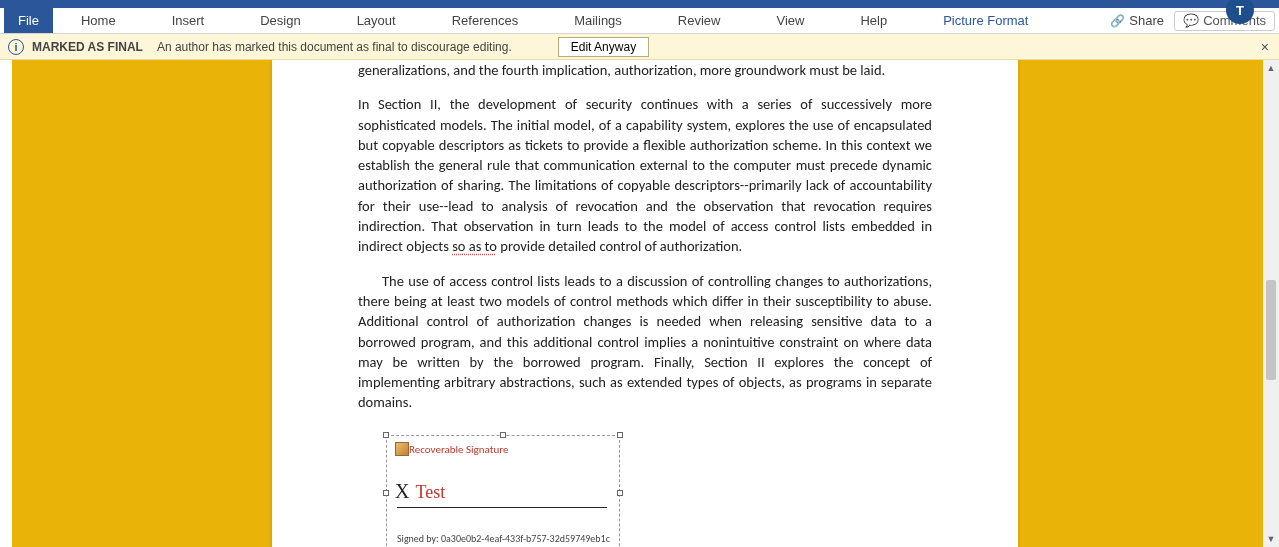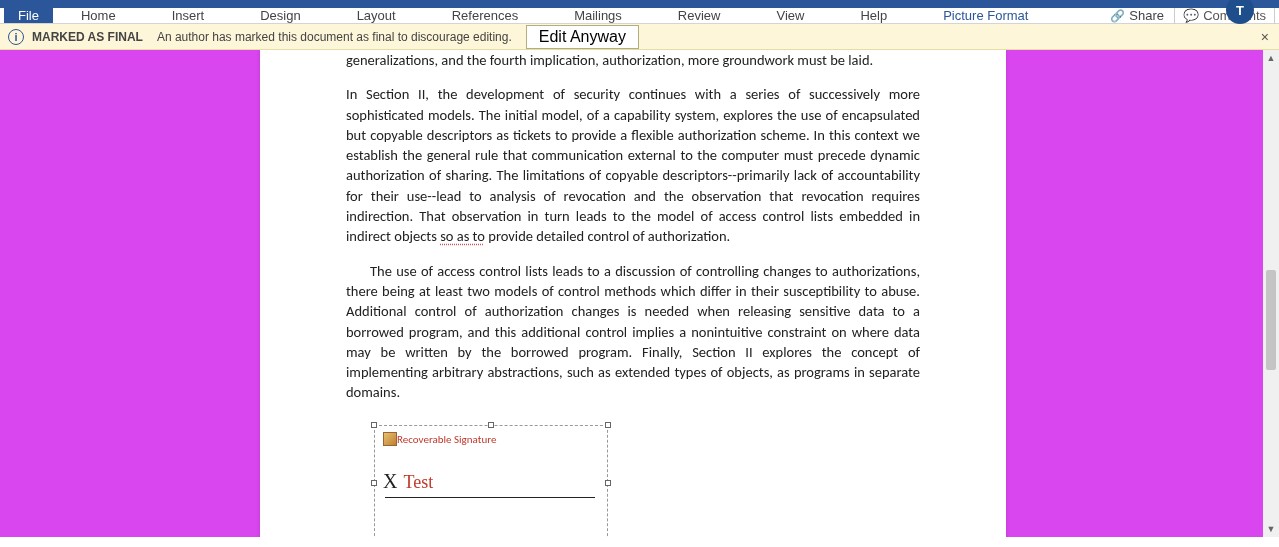--- a/index.html
+++ b/index.html
@@ -3,39 +3,39 @@
 <meta charset="utf-8">
 <style>
   * { box-sizing: border-box; margin: 0; padding: 0; }
   html, body { width: 1279px; height: 547px; font-family: "Segoe UI", Arial, sans-serif; overflow: hidden; background: #fff; }
   
   
   .top-strip { height: 8px; background: #2b579a; position: relative; }
   .top-strip .avatar { position: absolute; right: 25px; top: -4px; width: 28px; height: 28px; border-radius: 50%; background: #1e4e8c; color: #fff; display: flex; align-items: center; justify-content: center; font-size: 13px; font-weight: 600; }
   
   
-  .ribbon { height: 16px; background: #fff; border-bottom: 1px solid #d4d4d4; display: flex; align-items: center; padding: 0 4px; font-size: 13px; color: #444; }
+  .ribbon { height: 26px; background: #fff; border-bottom: 1px solid #d4d4d4; display: flex; align-items: center; padding: 0 4px; font-size: 13px; color: #444; }
   .ribbon .tab { padding: 0 28px; height: 100%; display: flex; align-items: center; cursor: pointer; }
   .ribbon .tab.file { background: #2b579a; color: #fff; padding: 0 14px; }
   .ribbon .tab.context { color: #2b579a; }
   .ribbon .spacer { flex: 1; }
   .ribbon .right-btn { display: flex; align-items: center; gap: 4px; padding: 0 10px; cursor: pointer; }
   .ribbon .right-btn.comments { border: 1px solid #ccc; border-radius: 3px; height: 20px; padding: 0 8px; color: #555; }
   .ribbon .share-icon { font-size: 12px; }
   
   
   .info-bar { height: 26px; background: #fdf6d9; border-bottom: 1px solid #e8dca0; display: flex; align-items: center; padding: 0 8px; font-size: 12px; color: #444; position: relative; }
   .info-bar .info-icon { width: 16px; height: 16px; border: 1.5px solid #2b579a; border-radius: 50%; color: #2b579a; display: flex; align-items: center; justify-content: center; font-size: 11px; font-weight: bold; margin-right: 8px; flex-shrink: 0; }
   .info-bar .title { font-weight: 600; margin-right: 14px; }
   .info-bar .msg { margin-right: 14px; }
-  .info-bar .edit-btn { border: 1px solid #b5ad7e; background: #fff; padding: 2px 12px; font-size: 16px; cursor: pointer; }
+  .info-bar .edit-btn { border: 1px solid #b5ad7e; background: #fff; padding: 2px 12px; font-size: 12px; cursor: pointer; margin-left: 32px; }
   .info-bar .close-x { position: absolute; right: 10px; cursor: pointer; color: #555; font-size: 14px; }
   
   
-  .doc-area { position: relative; height: calc(547px - 8px - 26px - 26px); background: #d946ef; overflow: hidden; }
+  .doc-area { position: relative; height: calc(547px - 8px - 26px - 26px); background: #eab308; overflow: hidden; margin-left: 12px; }
   .page { position: absolute; left: 260px; top: 0; width: 746px; min-height: 900px; background: #fff; box-shadow: 0 0 4px rgba(0,0,0,0.15); padding: 0 86px; }
   
   .body-text { font-family: "Calibri", "Segoe UI", Arial, sans-serif; font-size: 14.5px; line-height: 1.4; color: #222; }
   .para { margin-bottom: 14px; text-align: justify; }
   .para.first-cut { margin-top: 0; }
   .indent { text-indent: 24px; }
   .squiggle { text-decoration: underline dotted #c55; text-underline-offset: 2px; }
   
   
   .sig-box { position: relative; margin-top: 22px; margin-left: 28px; width: 234px; height: 116px; border: 1px dashed #999; background: #fff; }
@@ -115,20 +115,21 @@
 
       <div class="sig-header">
         <div class="sig-icon"></div>
         <span class="sig-header-text">Recoverable Signature</span>
       </div>
       <div class="sig-line-row">
         <span class="sig-x">X</span>
         <span class="sig-name">Test</span>
       </div>
       <div class="sig-underline"></div>
+      <div class="sig-footer">Signed by: 0a30e0b2-4eaf-433f-b757-32d59749eb1c</div>
     </div>
   </div>
 
   <div class="vscroll">
     <div class="up">▲</div>
     <div class="thumb"></div>
     <div class="down">▼</div>
   </div>
 </div>
 

